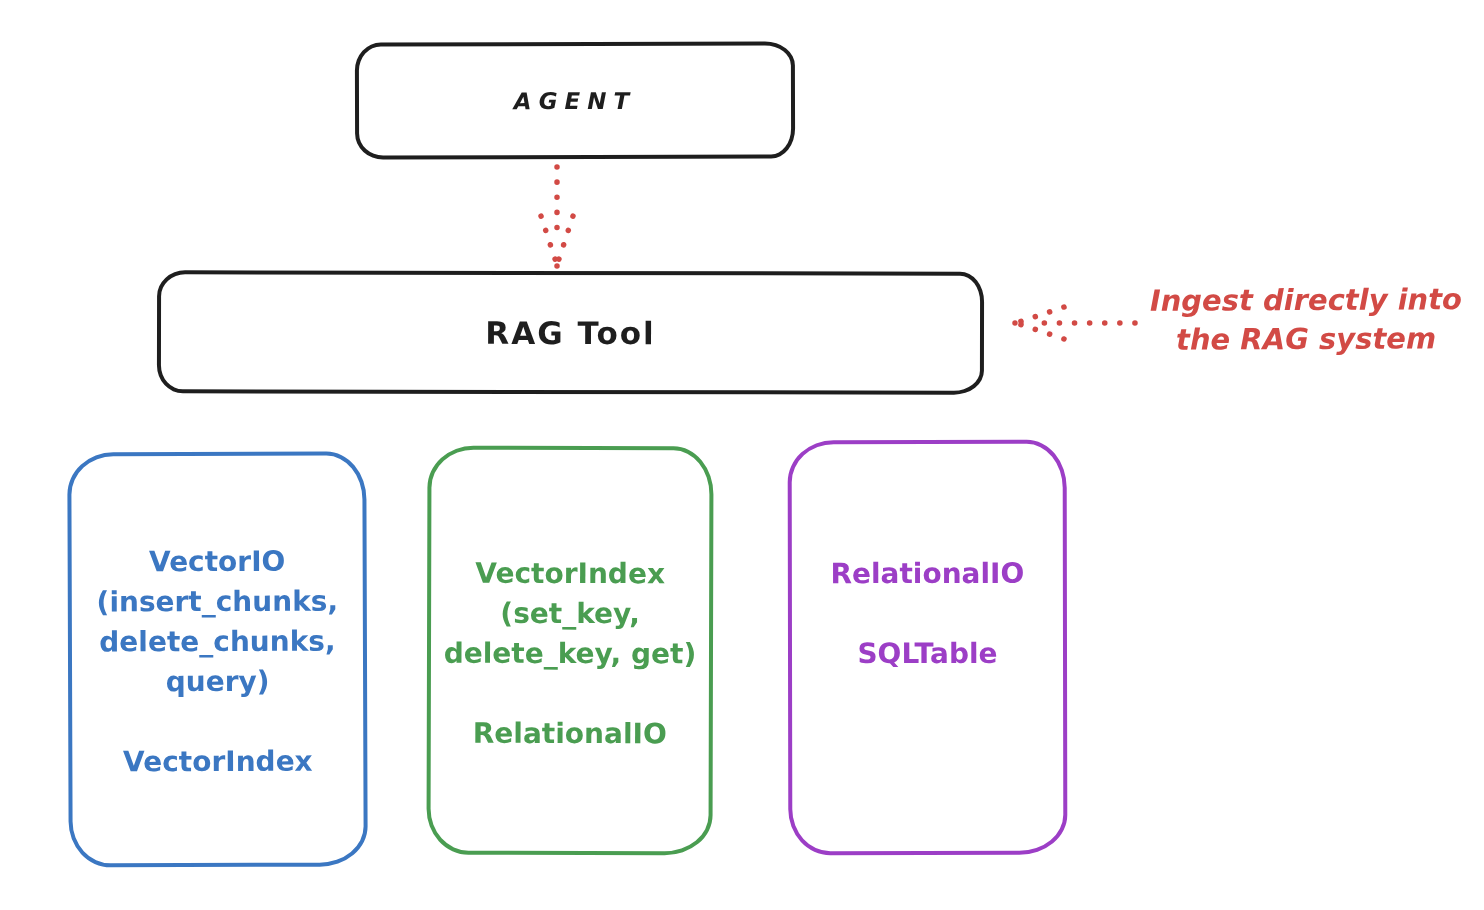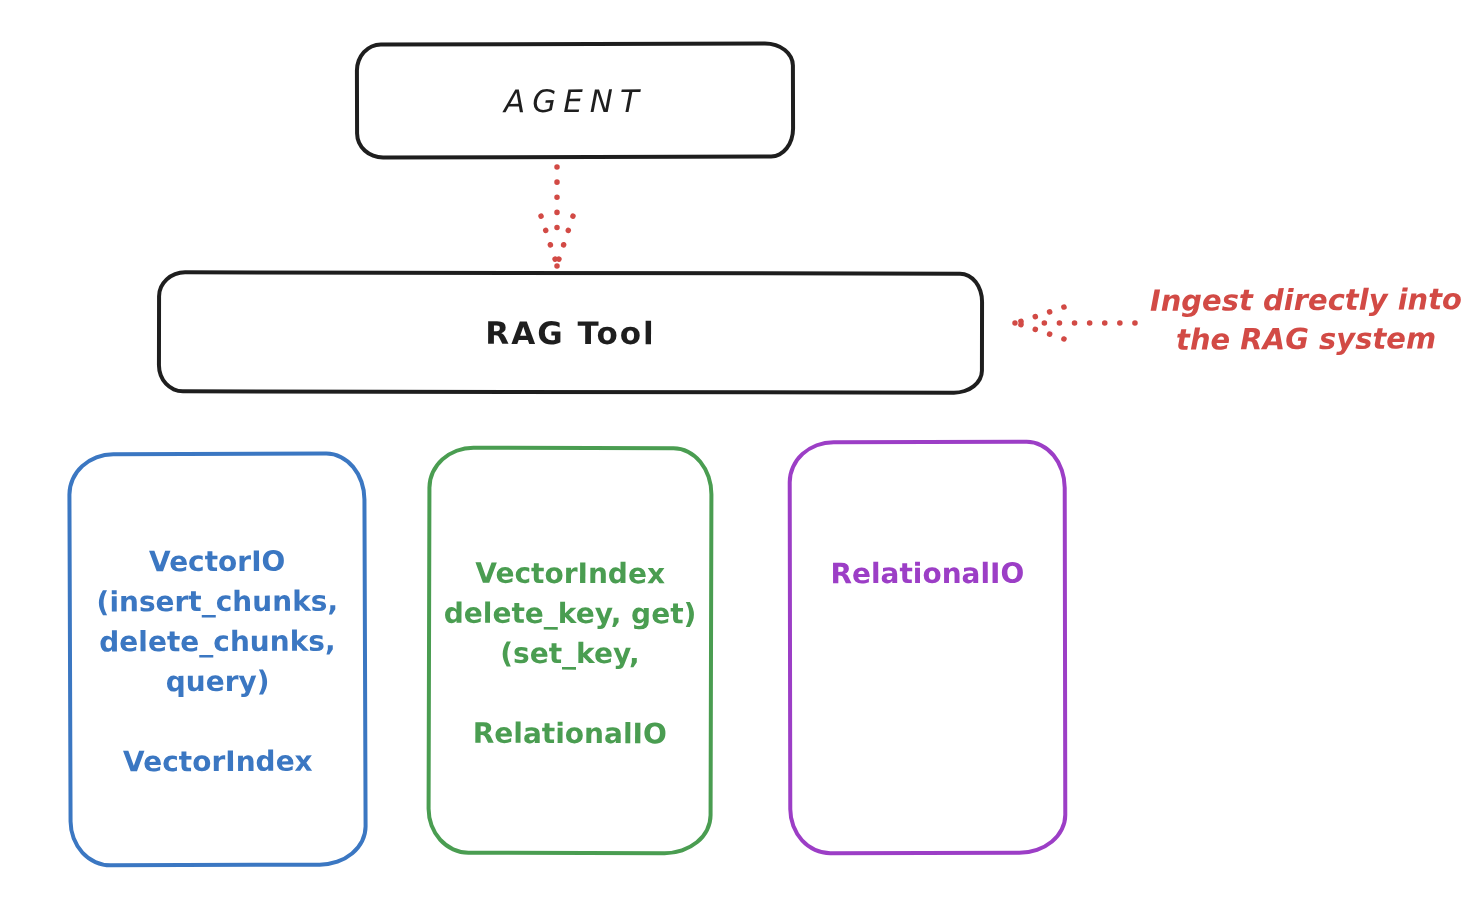--- a/index.html
+++ b/index.html
@@ -26,22 +26,22 @@
   .box-black {
     border: 4px solid #1e1e1e;
     color: #1e1e1e;
   }
   .agent-box {
     left: 355px; top: 42px; width: 440px; height: 117px;
     border-radius: 26px 30px 24px 28px / 28px 24px 30px 26px;
     transform: rotate(-0.15deg);
   }
   .agent-label {
-    font-size: 31px;
-    font-weight: 400;
+    font-size: 23px;
+    font-weight: 700;
     letter-spacing: 7px;
     font-style: italic;
   }
   .rag-box {
     left: 157px; top: 271px; width: 827px; height: 123px;
     border-radius: 28px 24px 30px 26px / 26px 30px 24px 28px;
     transform: rotate(0.1deg);
   }
   .rag-label {
     font-size: 31px;
@@ -115,22 +115,23 @@
   <div class="box backend-box backend-blue" style="border-color: rgb(59, 119, 194); color: rgb(59, 119, 194);">
     <p>VectorIO</p>
     <p>(insert_chunks,</p>
     <p>delete_chunks,</p>
     <p>query)</p>
     <p class="index-label">VectorIndex</p>
   </div>
 
   <div class="box backend-box backend-green" style="border-color: rgb(74, 157, 81); color: rgb(74, 157, 81);">
     <p>VectorIndex</p>
+    <p>(set_key,</p>
     <p>delete_key, get)</p>
-    <p>(set_key,</p>
     <p class="index-label">RelationalIO</p>
   </div>
 
   <div class="box backend-box backend-purple" style="border-color: rgb(156, 62, 198); color: rgb(156, 62, 198);">
     <p>RelationalIO</p>
+    <p class="index-label">SQLTable</p>
   </div>
 
 </div>
 
 </body></html>

